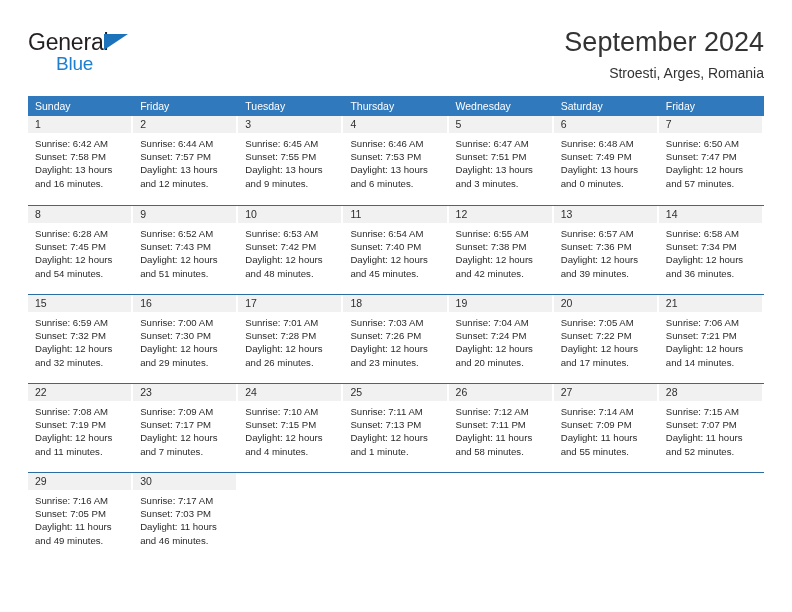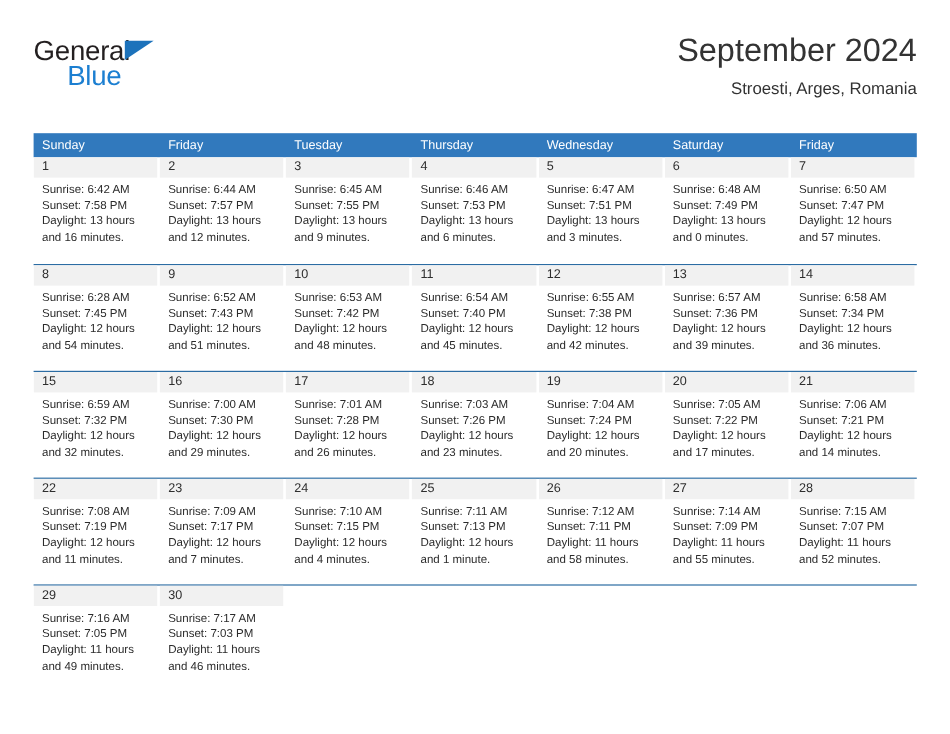--- a/index.html
+++ b/index.html
@@ -53,21 +53,21 @@
     top: 4px;
     width: 0;
     height: 0;
     border-left: 24px solid #1c72bb;
     border-bottom: 16px solid transparent;
   }
   .brand-blue {
     position: absolute;
     left: 28px;
     top: 21px;
-    font-size: 23px;
+    font-size: 19px;
     line-height: 25px;
     letter-spacing: -0.2px;
     color: #1c7fd1;
   }
 
   .title-wrap {
     position: absolute;
     right: 0;
     top: 0;
     text-align: right;
@@ -85,21 +85,21 @@
     line-height: 18px;
     color: #333333;
     margin: 6px 0 0 0;
     white-space: nowrap;
   }
 
   
   .calendar {
     position: absolute;
     left: 28px;
-    top: 111px;
+    top: 96px;
     width: 736px;
   }
   .dow-row {
     display: flex;
     background: #3179bd;
     height: 20px;
   }
   .dow {
     flex: 1 1 0;
     color: #ffffff;

